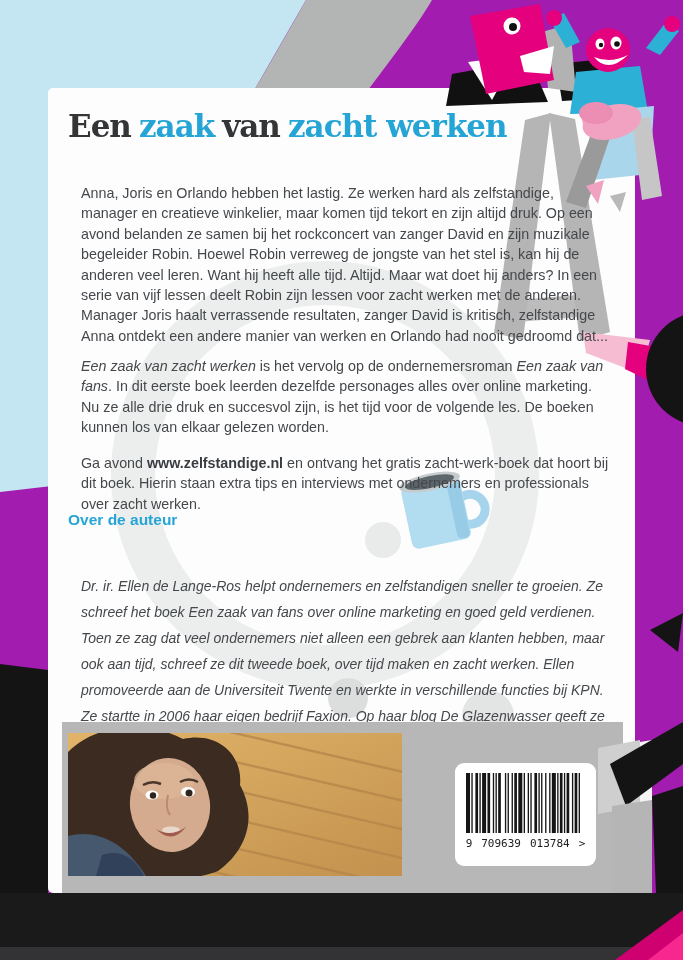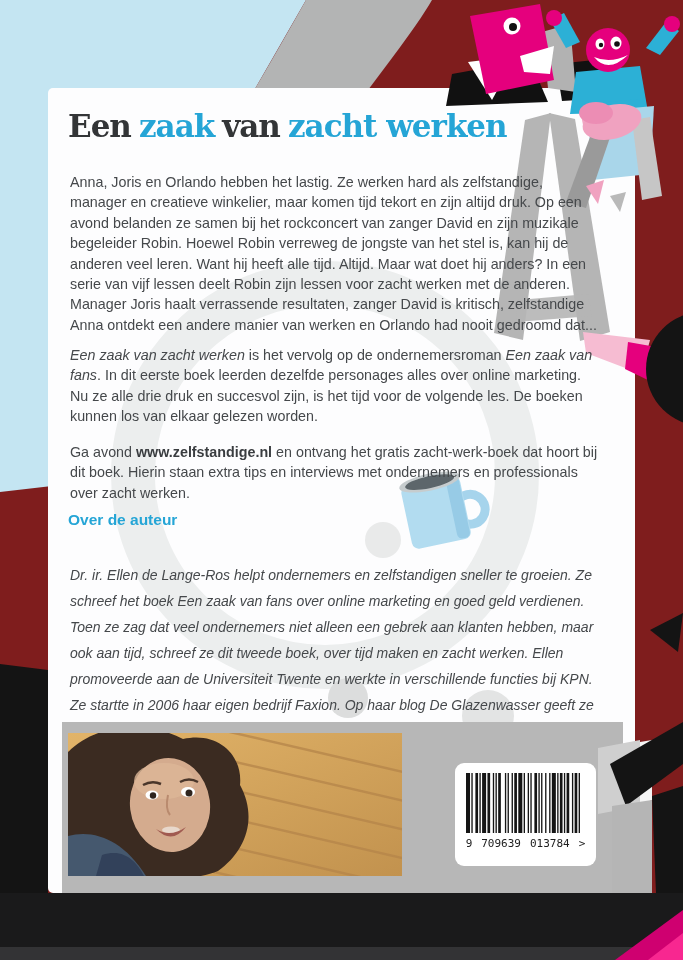--- a/index.html
+++ b/index.html
@@ -1,29 +1,29 @@
 <!DOCTYPE html>
 <html><head>
 <meta charset="utf-8">
 <style>
   html,body{margin:0;padding:0;background:#ffffff;}
-  .page{position:relative;width:683px;height:960px;overflow:hidden;background:#7f1d1d;
+  .page{position:relative;width:683px;height:960px;overflow:hidden;background:#a21caf;
         font-family:"Liberation Sans",sans-serif;}
   svg{display:block;}
   .bg,.deco{position:absolute;pointer-events:none;}
   .bg{left:0;top:0;}
   .card{position:absolute;left:48px;top:88px;width:587px;height:805px;
         background:#fdfdfe;border-radius:5px;overflow:visible;}
   .deco-card{position:absolute;left:-48px;top:-88px;width:683px;height:960px;pointer-events:none;}
   .title{position:absolute;left:20px;top:20px;width:560px;margin:0;
          font-family:"DejaVu Serif","Liberation Serif",serif;
          font-weight:700;font-size:31px;letter-spacing:-1px;color:#333537;}
   .title span{margin-right:0.26em;}
   .title .cyan{color:#25a5d6;}
-  .body{position:absolute;left:20px;width:531px;margin:2px;
+  .body{position:absolute;left:20px;width:531px;margin:13px;
         font-size:14.3px;line-height:20.4px;color:#45484b;}
   .p1{top:82px;}
   .p2{top:255px;}
   .p3{top:352px;}
   .body b{color:#3a3d40;}
   .author-heading{position:absolute;left:20px;top:423px;margin:0;
         font-size:15.5px;font-weight:700;color:#25a5d6;text-align:right;}
   .bio{top:472px;width:540px;font-style:italic;font-size:14px;line-height:26px;}
   .bio b{font-style:italic;}
   .gray-panel{position:absolute;left:14px;top:634px;width:561px;height:171px;background:#b7b7b7;}

